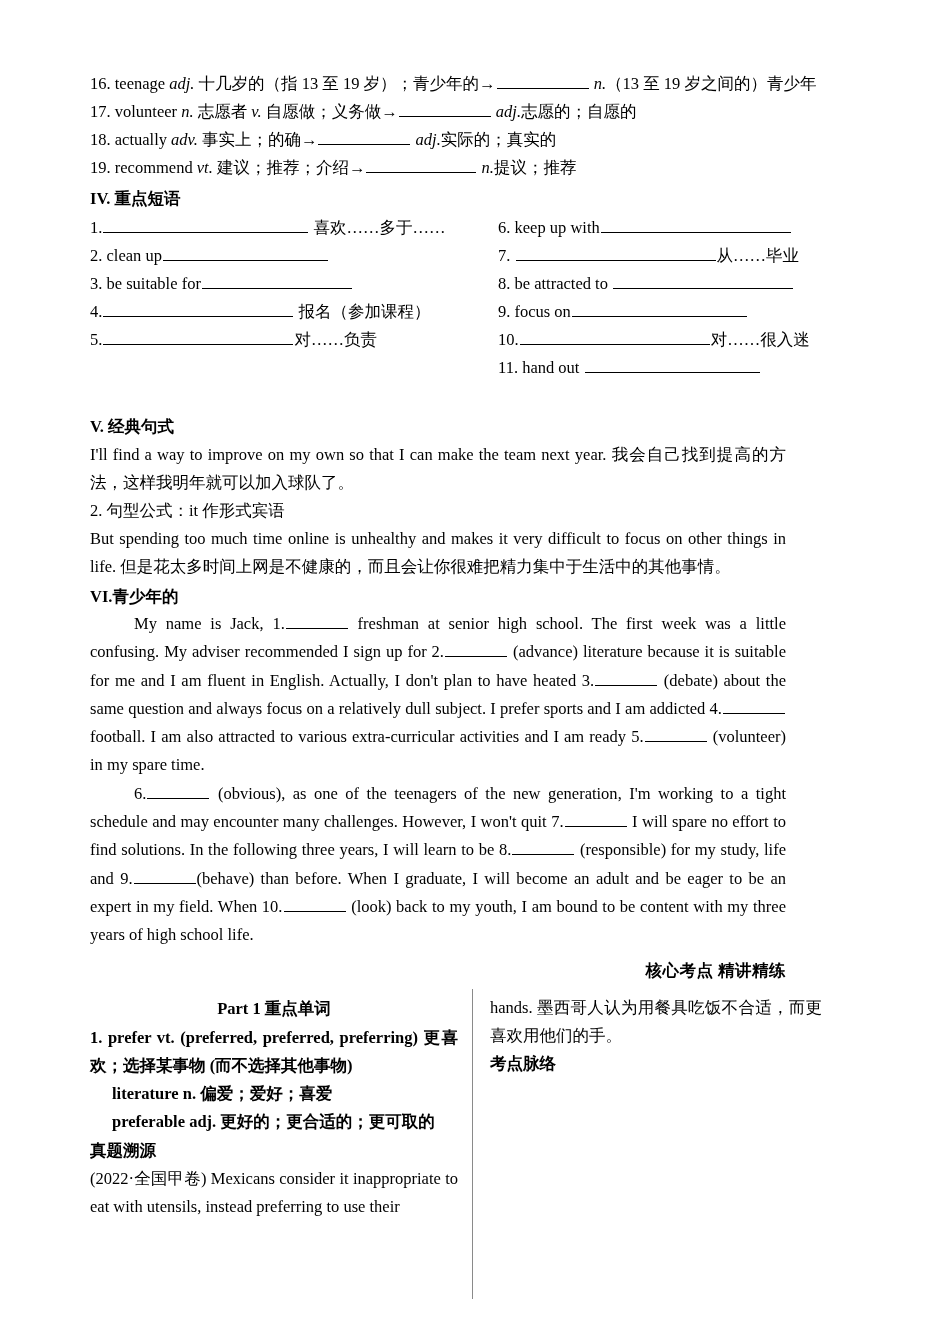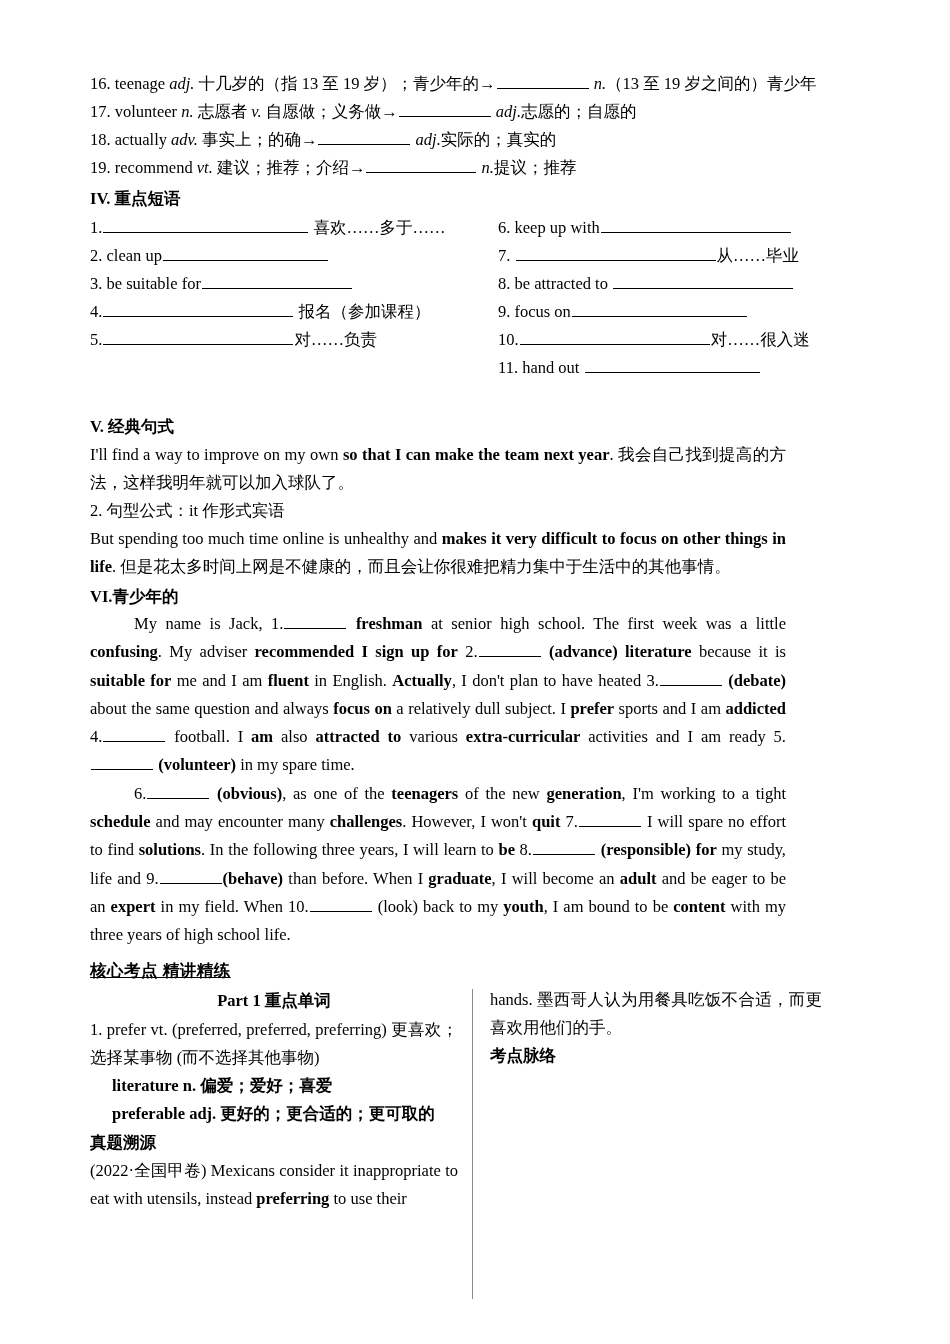--- a/index.html
+++ b/index.html
@@ -22,21 +22,21 @@
     padding: 70px 128px 0 90px;
   }
 
   
   .line {
     font-size: 16.5px;
     line-height: 28px;
     white-space: nowrap;
   }
   .it { font-style: italic; }
-  .b  { font-weight: bold; }
+  .b  { font-weight: normal; }
 
   .sec-head {
     font-weight: bold;
     font-size: 16.5px;
     line-height: 29px;
     margin-top: 2px;
   }
 
   
   .bl {
@@ -70,60 +70,59 @@
     line-height: 28.3px;
     text-align: justify;
     text-justify: inter-word;
     text-indent: 44px;
     margin: 0;
   }
   .para .bl { height: 14px; }
 
   
   .core-title {
-    text-align: left;
+    text-align: right;
     font-weight: bold;
     font-size: 16.5px;
     line-height: 26px;
     margin-top: 8px;
     letter-spacing: 0.5px;
-    text-decoration: underline;
   }
 
   
   .cols {
     position: relative;
     margin-top: 2px;
     height: 320px;
   }
   .cols::after {
     content: "";
     position: absolute;
     left: 382px;
     top: 3px;
     width: 1px;
     height: 310px;
     background: #8a8a8a;
   }
   .col {
     position: absolute;
-    top: 0;
+    top: 8px;
     font-size: 16.5px;
     line-height: 28.3px;
   }
   .col-left  { left: 0;    width: 368px; }
   .col-right { left: 400px; width: 332px; }
 
   .col-head {
     text-align: center;
     font-weight: bold;
     line-height: 30px;
   }
   .entry {
-    font-weight: normal;
+    font-weight: bold;
     text-align: justify;
     text-justify: inter-character;
   }
   .sub {
     font-weight: bold;
     padding-left: 22px;
   }
   .label-bold { font-weight: bold; }
   .src {
     text-align: justify;

